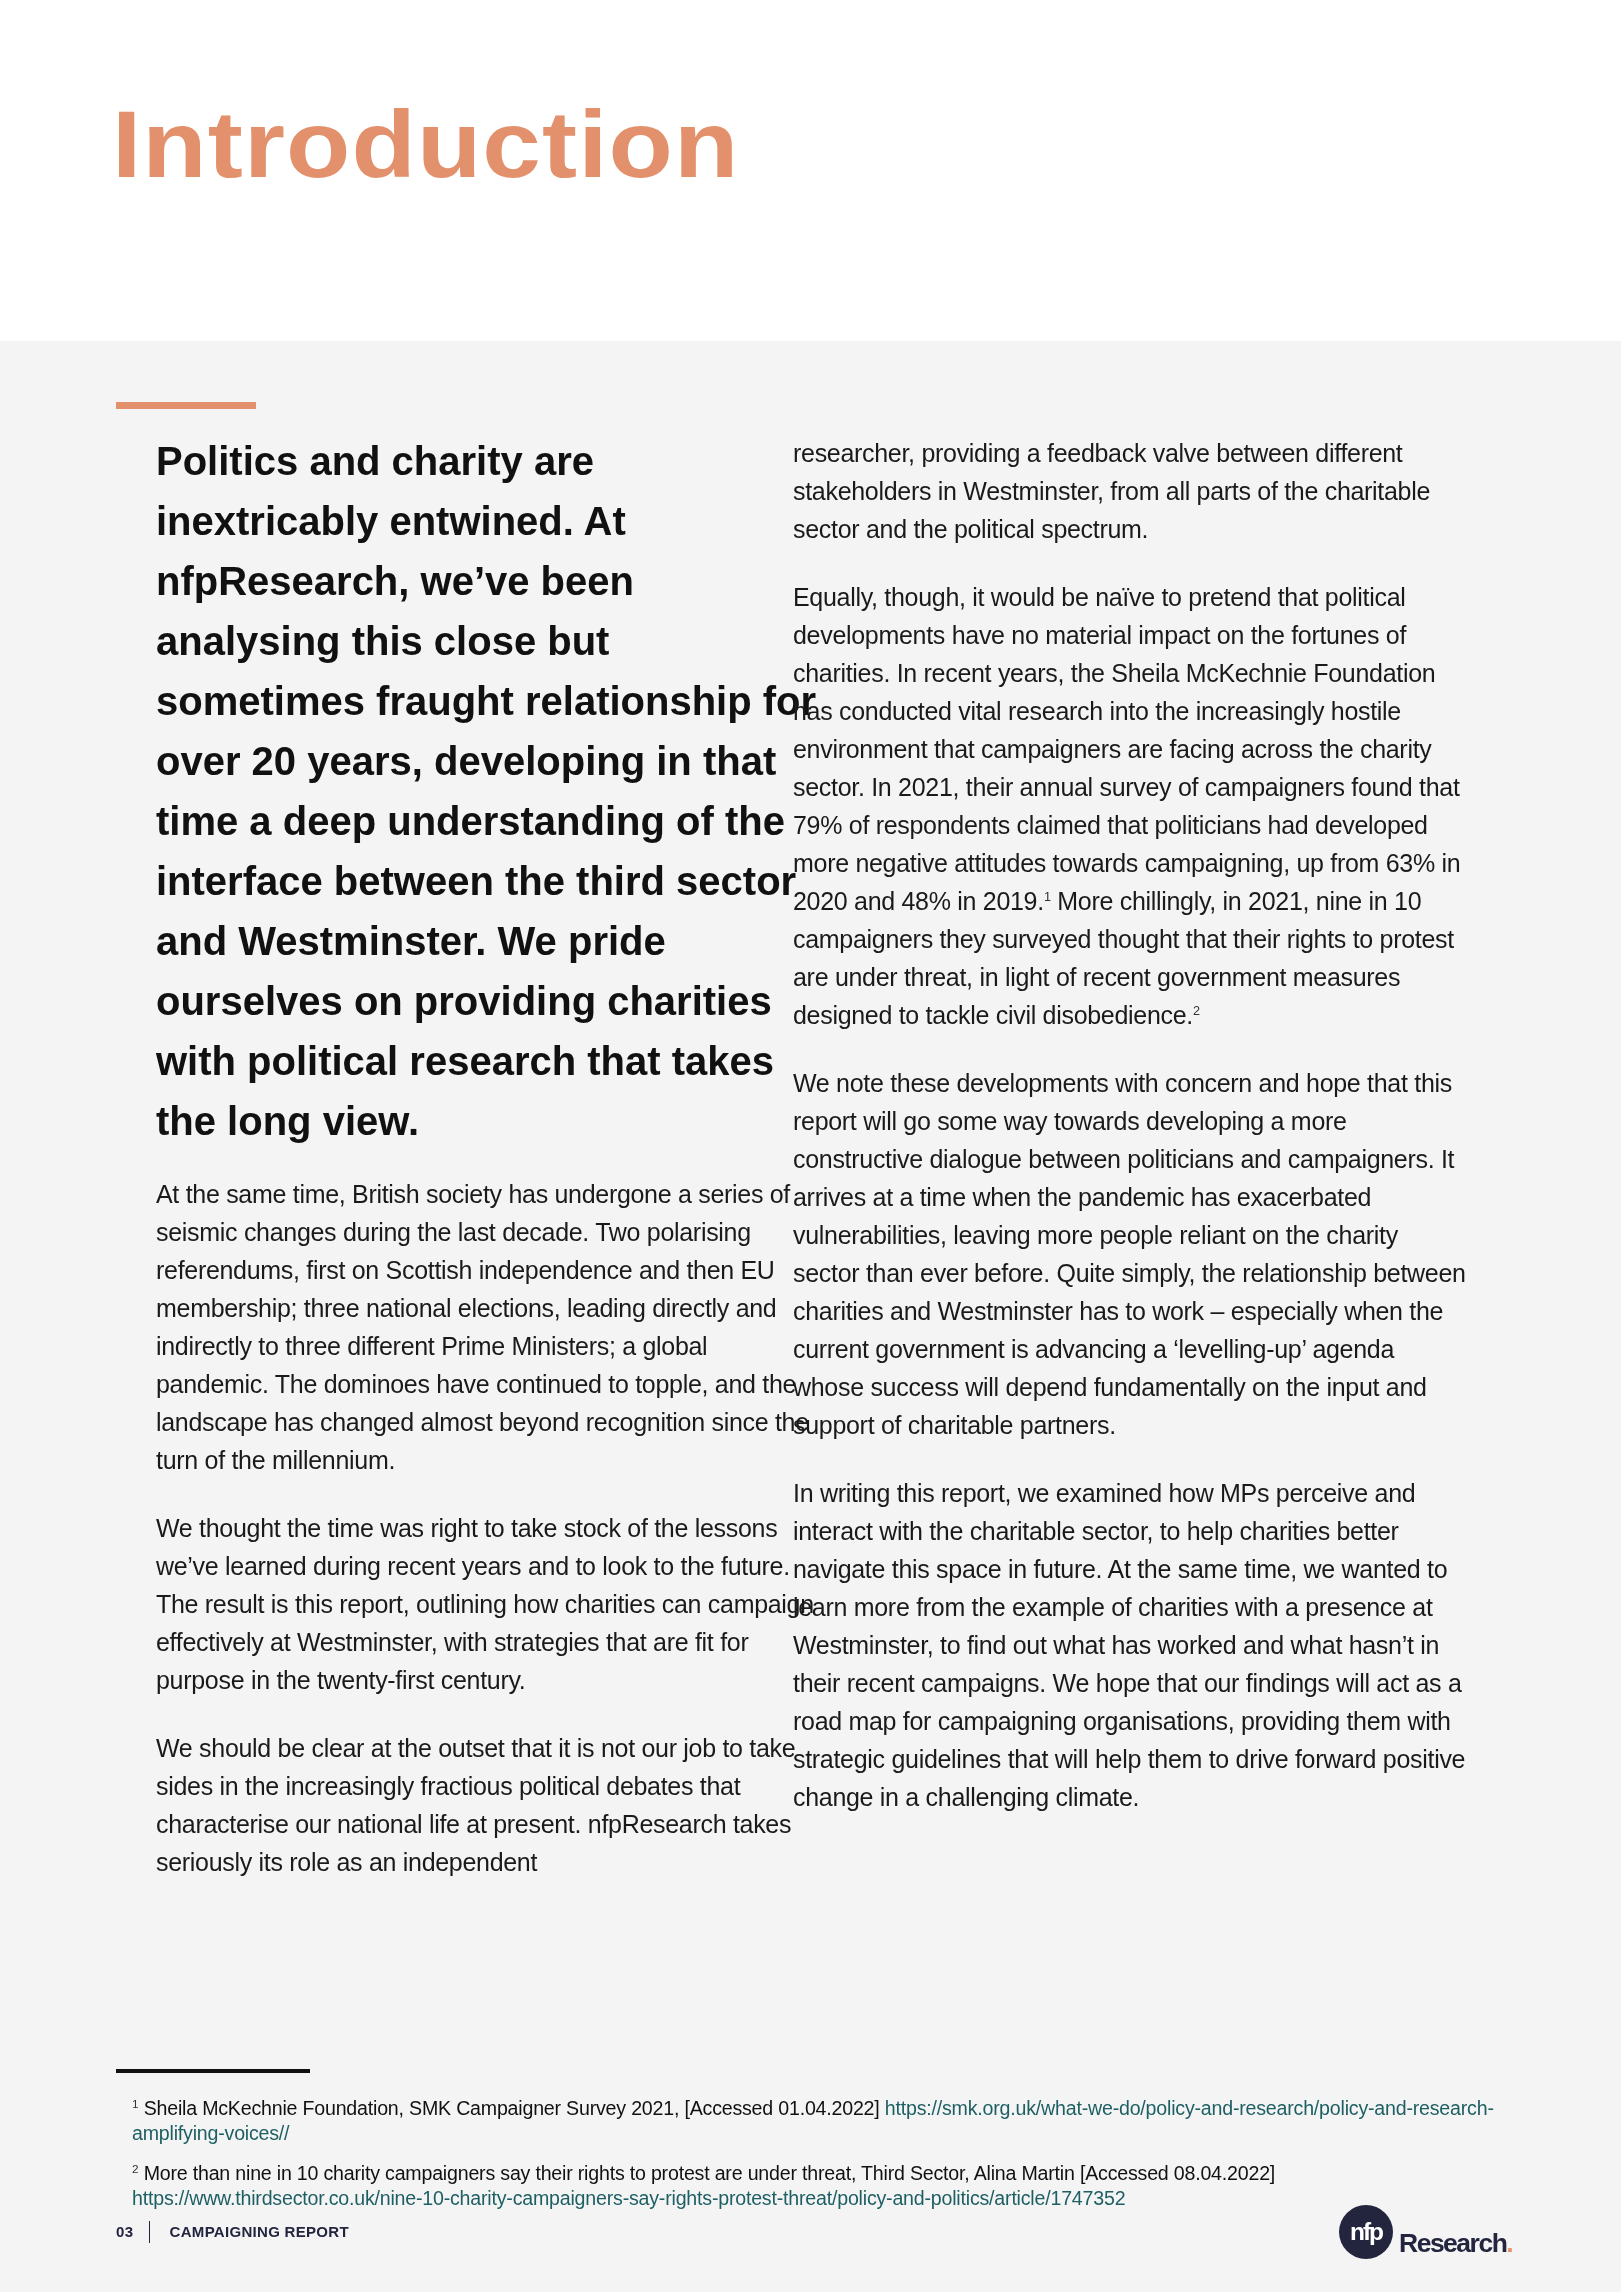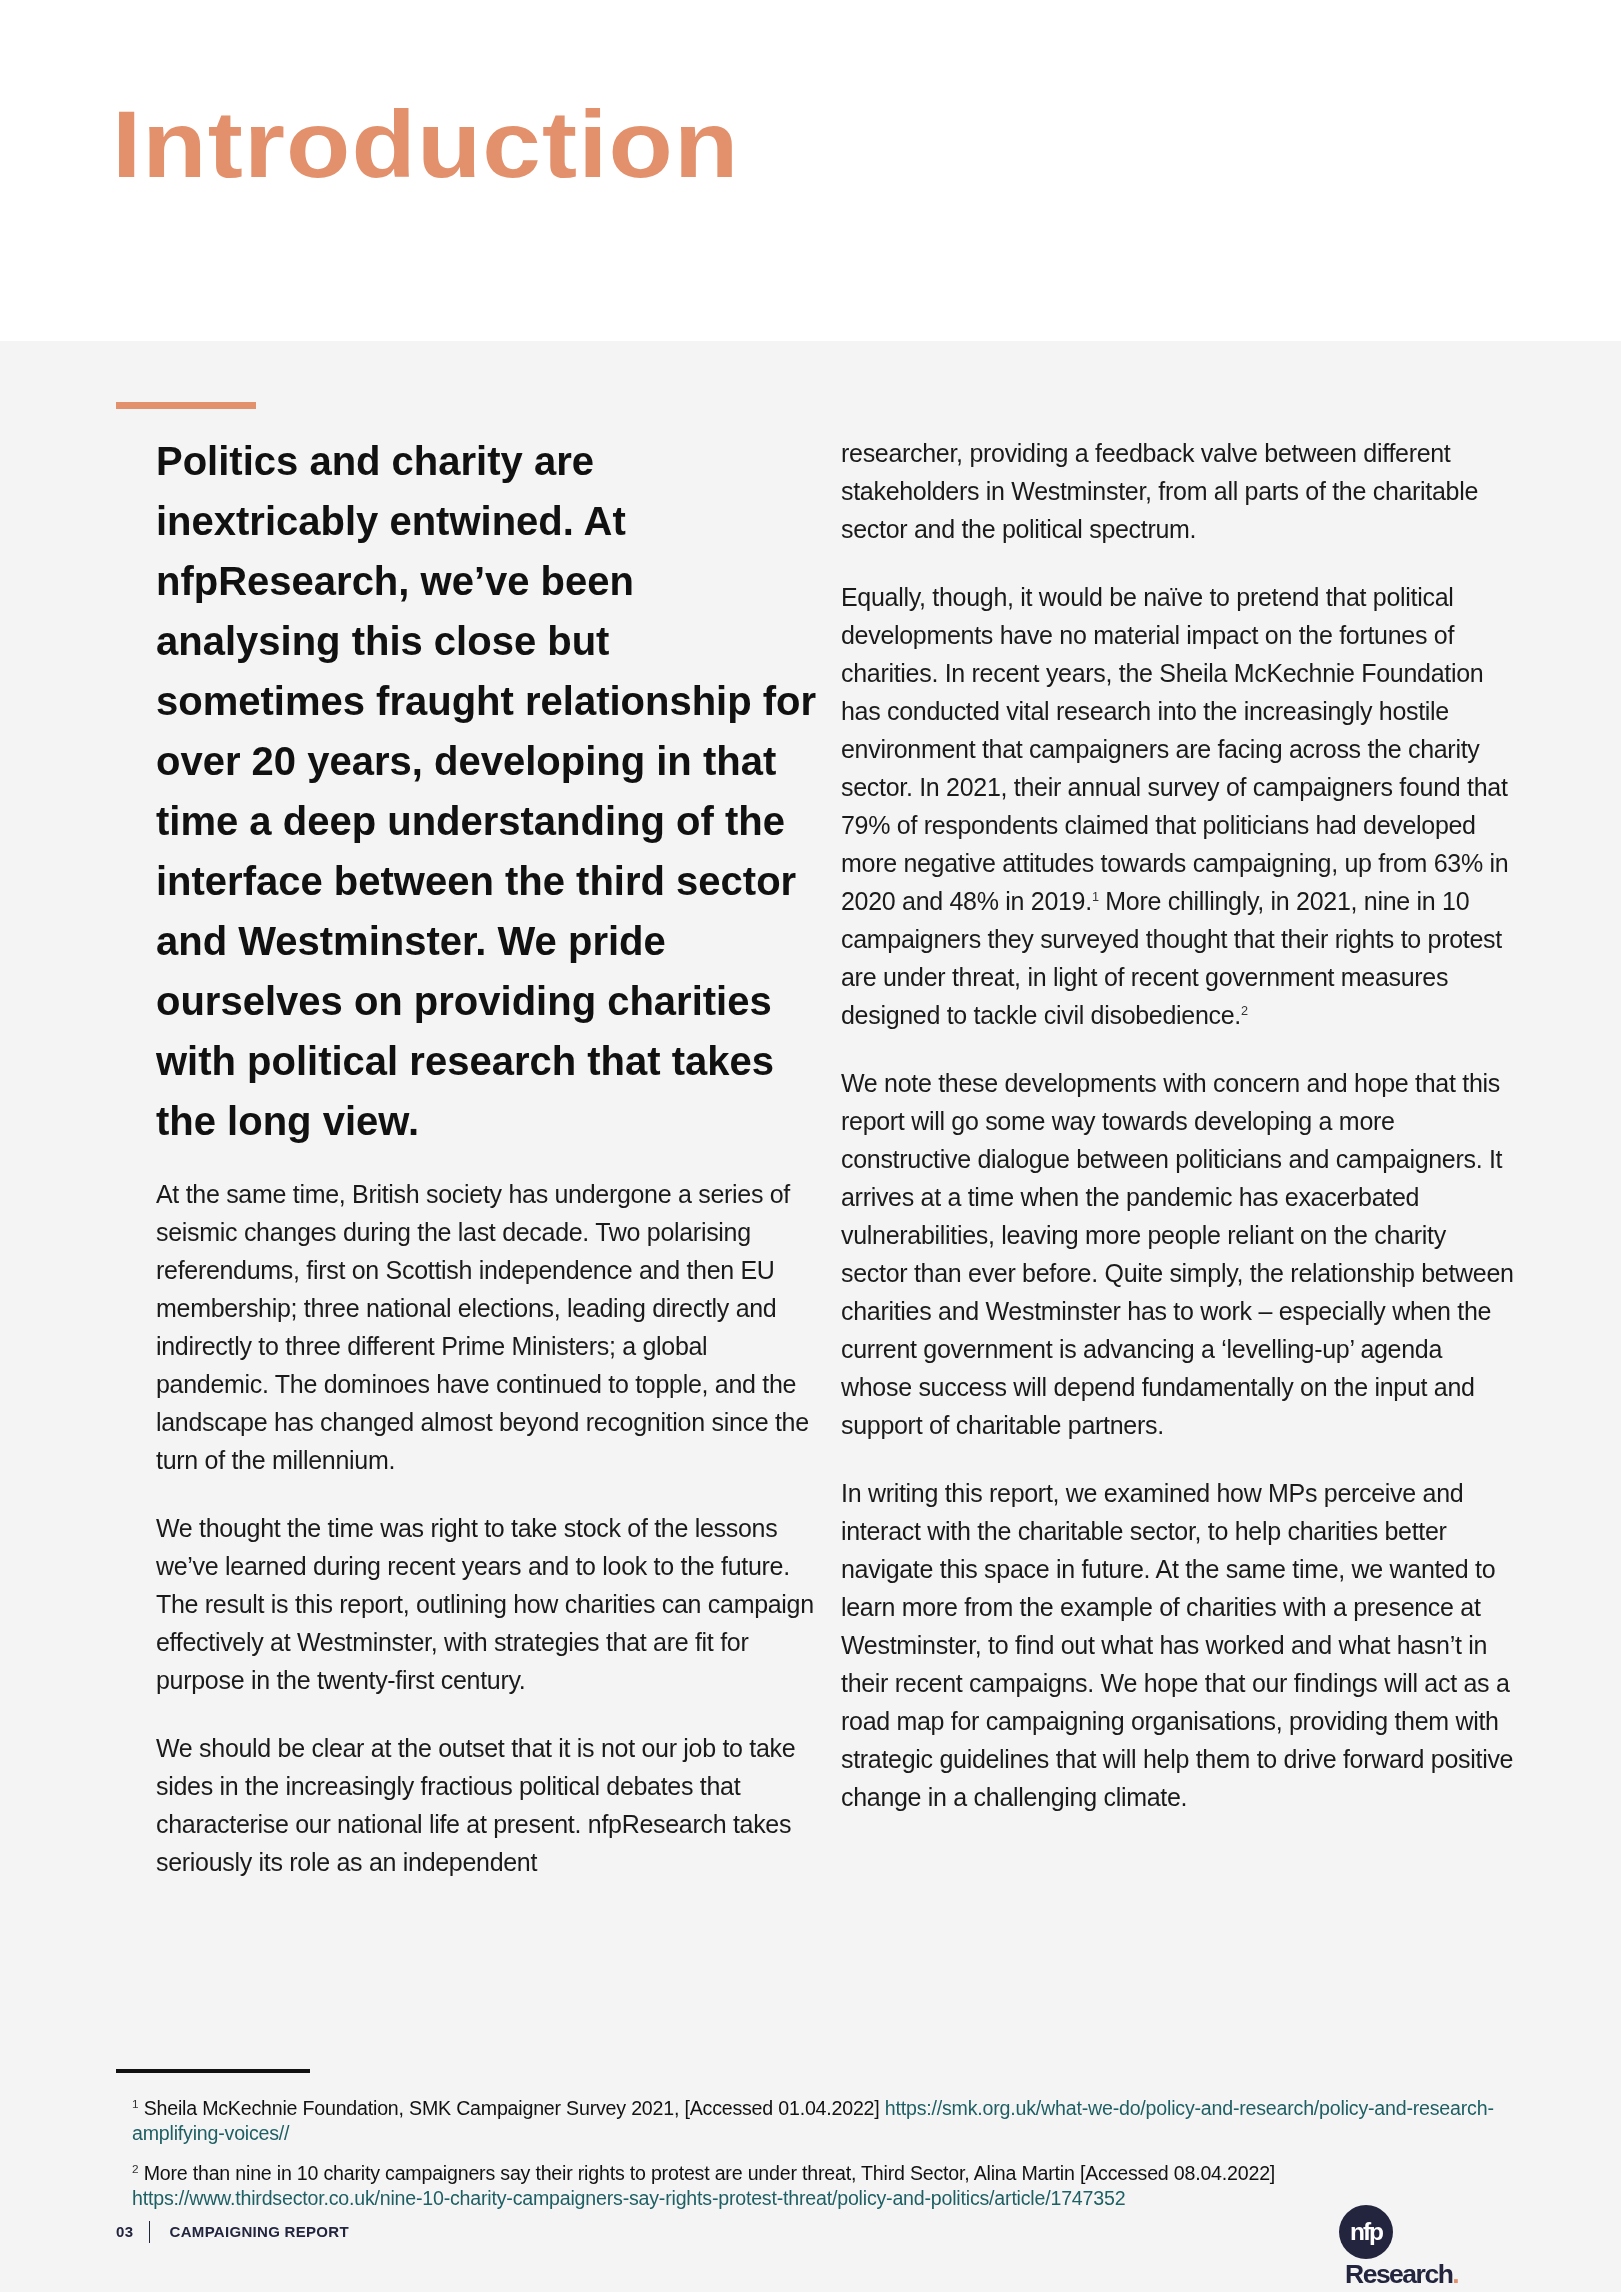--- a/index.html
+++ b/index.html
@@ -17,21 +17,21 @@
   }
   .band {
     position: absolute; left: 0; top: 341px; width: 1621px; height: 1951px;
     background: #f4f4f4;
   }
   .accent-rule {
     position: absolute; left: 116px; top: 402px; width: 140px; height: 6.9px;
     background: #e3916c;
   }
   .col-left { position: absolute; left: 116px; top: 431px; width: 667px; margin-left: 40px; }
-  .col-right { position: absolute; left: 841px; top: 434px; width: 676px; }
+  .col-right { position: absolute; left: 793px; top: 434px; width: 676px; }
   .lead {
     font-size: 40px; font-weight: bold; line-height: 60px; margin: 0 0 23.5px 0;
     color: #111;
   }
   .para {
     font-size: 25px; line-height: 38px; margin: 0 0 30px 0; color: #1a1a1a;
     letter-spacing: -0.3px;
   }
   sup { font-size: 12.7px; vertical-align: 8.8px; line-height: 0; color: #333; }
   .fn-rule {
@@ -47,21 +47,21 @@
   .footnotes sup { font-size: 11.8px; vertical-align: 6.9px; }
   .footer {
     position: absolute; left: 116px; top: 2221px;
     font-size: 15px; font-weight: bold; color: #23253f; display: flex; align-items: center;
     letter-spacing: 0.3px;
   }
   .footer .divider {
     display: inline-block; width: 1px; height: 21.6px; background: #23253f; margin: 0 19.6px 0 15.7px;
   }
   .logo {
-    position: absolute; left: 1339px; top: 2205px; display: flex; align-items: flex-start; flex-direction: column;
+    position: absolute; left: 1339px; top: 2205px; display: flex; align-items: flex-end;
   }
   .logo-badge {
     width: 54px; height: 54px; border-radius: 50%; background: #23253f;
     color: #fff; font-weight: bold; font-size: 24.5px; display: flex; align-items: center; justify-content: center;
     letter-spacing: -2px;
   }
   .logo-word {
     font-weight: bold; font-size: 26.5px; color: #23253f; margin-left: 6px; letter-spacing: -1.5px;
   }
   .logo-dot { color: #e3916c; }

